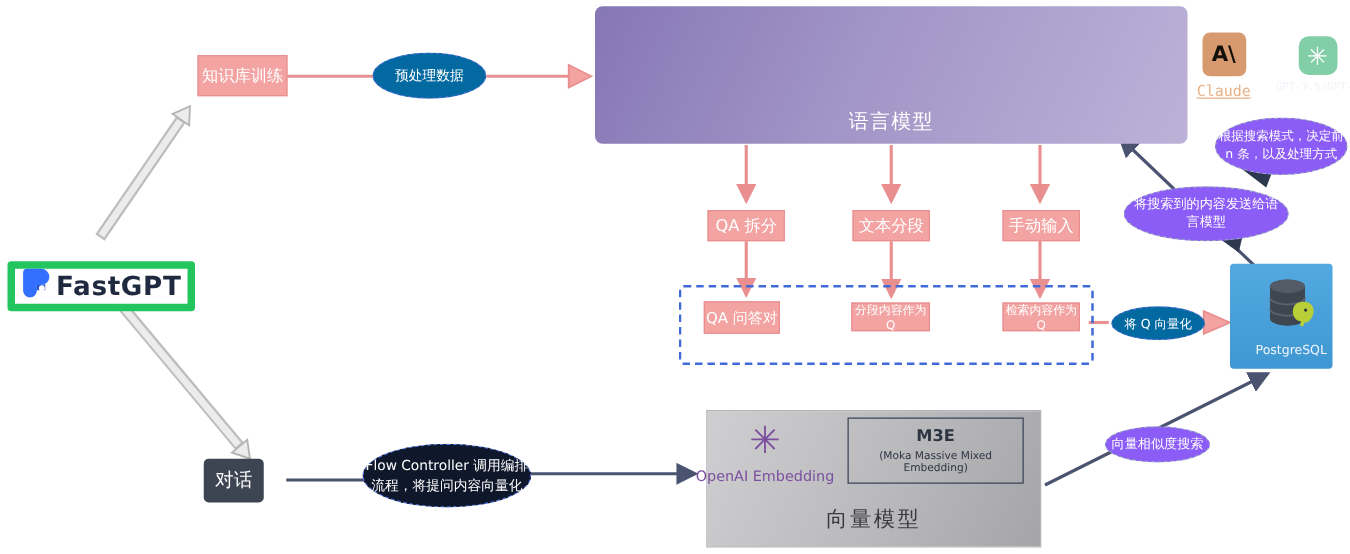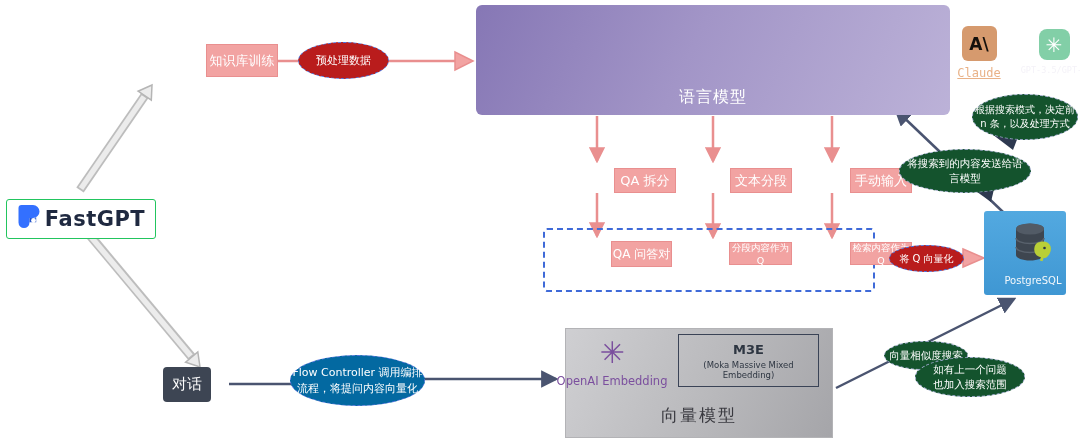--- a/index.html
+++ b/index.html
@@ -3,49 +3,49 @@
 <meta charset="utf-8">
 <style>
   html,body{margin:0;padding:0;background:#fff;}
   #canvas{position:relative;width:1080px;height:443px;background:#fff;overflow:hidden;
           font-family:"DejaVu Sans","Liberation Sans",sans-serif;}
   #wires{position:absolute;left:0;top:0;width:1080px;height:443px;z-index:1;}
   .node{position:absolute;display:flex;align-items:center;justify-content:center;
         box-sizing:border-box;text-align:center;z-index:2;}
 
   
-  .fastgpt{left:6px;top:199px;width:150px;height:40px;background:#fff;
-           border:1px solid #22c55e;border-radius:3px;gap:4px;}
+  .fastgpt{left:6px;top:209px;width:150px;height:40px;background:#fff;
+           border:6px solid #22c55e;border-radius:3px;gap:4px;}
   .fastgpt .word{font-size:21px;font-weight:bold;color:#1f2940;letter-spacing:.5px;}
 
   
-  .pink{background:#f2a3a2;border:1.5px solid #e98f8f;border-radius:0;color:#fff;margin-left:48px;}
+  .pink{background:#f2a3a2;border:1.5px solid #e98f8f;border-radius:0;color:#fff;}
   .kb{left:158px;top:44px;width:72px;height:33px;font-size:13px;}
   .mid{height:25px;font-size:13px;top:168px;}
   .qa-split{left:566px;width:62px;}
   .text-seg{left:682px;width:62px;}
   .manual{left:802px;width:62px;}
   .qa-pairs{left:563px;top:241px;width:61px;height:26px;font-size:12px;}
   .small-q{top:242px;height:23px;font-size:9.5px;}
   .seg-q{left:681px;width:63px;text-align:center;}
   .search-q{left:802px;width:62px;}
 
   
-  .pink-ellipse{background:#b91c1c;border:1.5px dashed #4a6fd8;border-radius:50%;color:#fff;}
+  .pink-ellipse{background:#0369a1;border:1.5px dashed #4a6fd8;border-radius:50%;color:#fff;}
   .preprocess{left:298px;top:42px;width:91px;height:37px;font-size:11px;}
   .vectorize{left:889px;top:245px;width:75px;height:27px;font-size:10px;}
 
   
   .dark{background:#3d4553;color:#fff;border-radius:4px;}
   .dialog{left:163px;top:367px;width:48px;height:35px;font-size:15px;}
-  .flow-ellipse{left:290px;top:355px;width:135px;height:51px;background:#0369a1;color:#fff;
+  .flow-ellipse{left:290px;top:355px;width:135px;height:51px;background:#0f172a;color:#fff;
                 border:1.5px dashed #4a6fd8;border-radius:50%;font-size:11px;line-height:1.45;}
 
   
-  .bubble{background:#14532d;color:#fff;border:1.5px dashed #94a2c2;border-radius:50%;
+  .bubble{background:#8b5cf6;color:#fff;border:1.5px dashed #94a2c2;border-radius:50%;
           line-height:1.4;z-index:3;}
   .b-search-mode{left:972px;top:94px;width:106px;height:46px;font-size:10px;}
   .b-send-lm{left:899px;top:149px;width:132px;height:44px;font-size:10.5px;}
   .b-sim{left:884px;top:341px;width:84px;height:29px;font-size:10.5px;}
   .b-prev{left:915px;top:357px;width:110px;height:40px;font-size:10.5px;}
 
   
   .lm-panel{left:476px;top:5px;width:474px;height:110px;
             background:linear-gradient(115deg,#8677b5 0%,#a295c7 45%,#bcb2d8 100%);
             border-radius:6px;display:block;}
@@ -195,24 +195,20 @@
 
   <div class="node bubble b-search-mode lines2">
     <span>根据搜索模式，决定前</span>
     <span>n 条，以及处理方式</span>
   </div>
   <div class="node bubble b-send-lm lines2">
     <span>将搜索到的内容发送给语</span>
     <span>言模型</span>
   </div>
   <div class="node bubble b-sim">向量相似度搜索</div>
-  <div class="node bubble b-prev lines2">
-    <span>如有上一个问题</span>
-    <span>也加入搜索范围</span>
-  </div>
 
   <div class="node flow-ellipse lines2">
     <span>Flow Controller 调用编排</span>
     <span>流程，将提问内容向量化</span>
   </div>
 
   <div class="node vm-panel">
     <div class="vm-title">向量模型</div>
   </div>
   <div class="oae">

